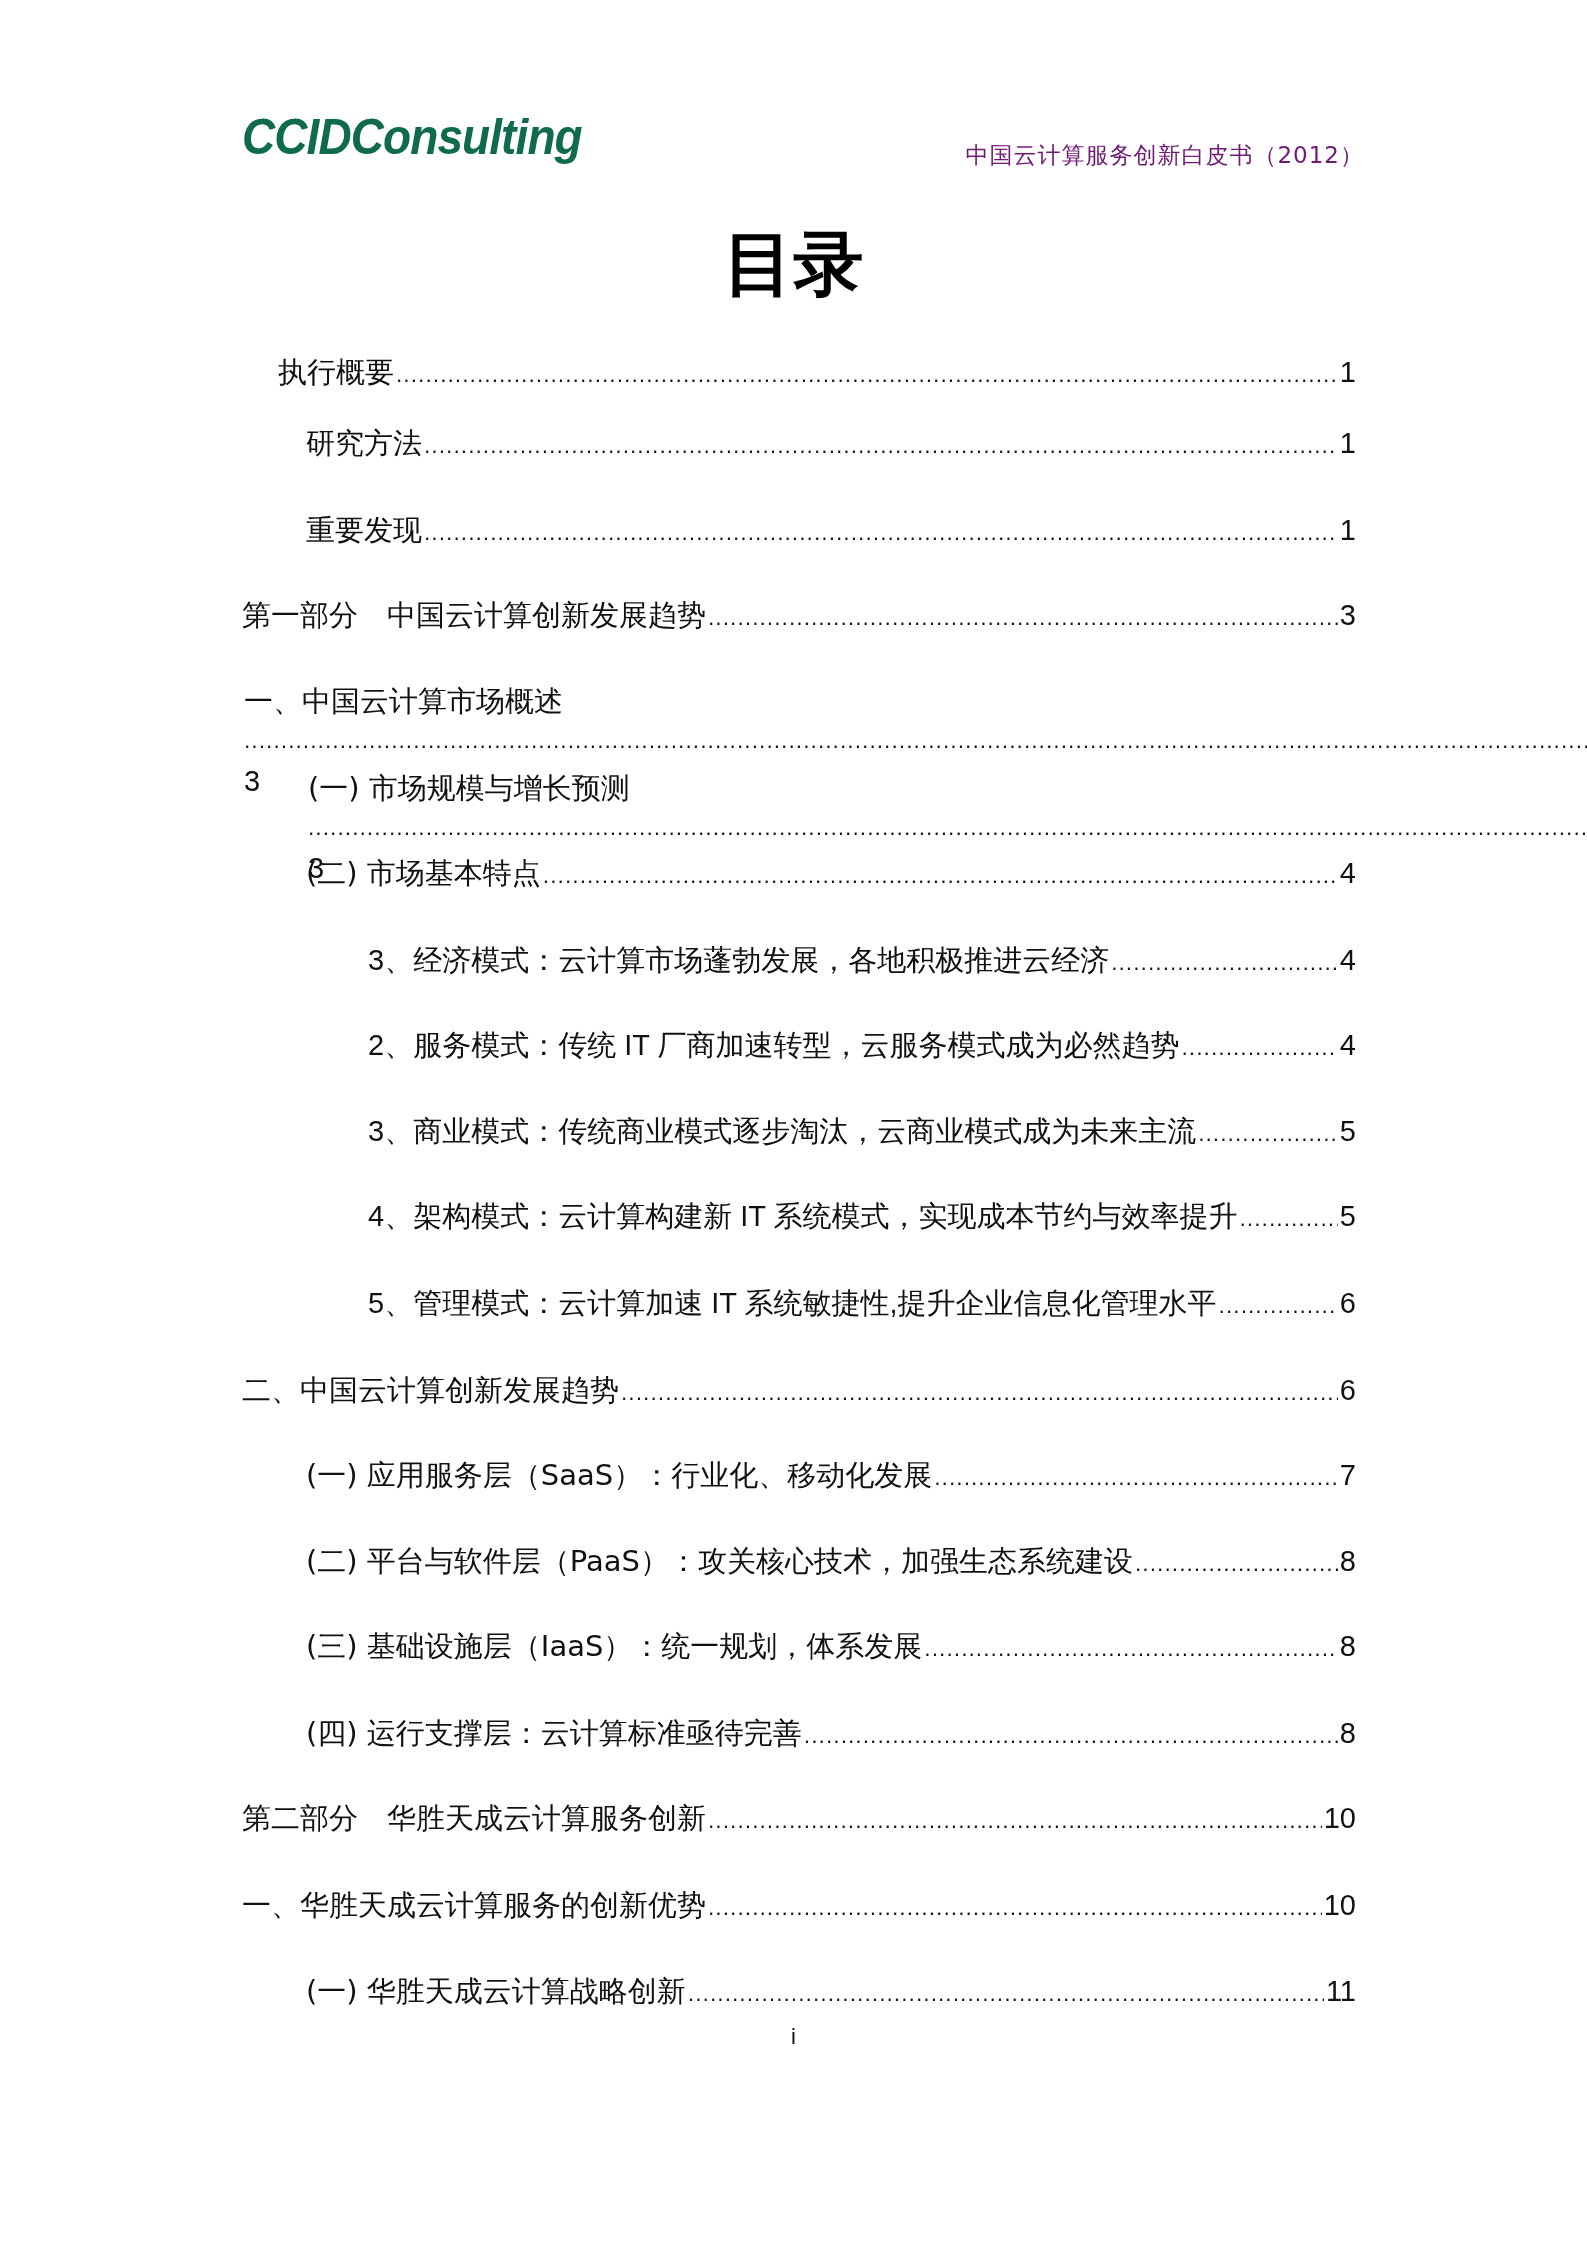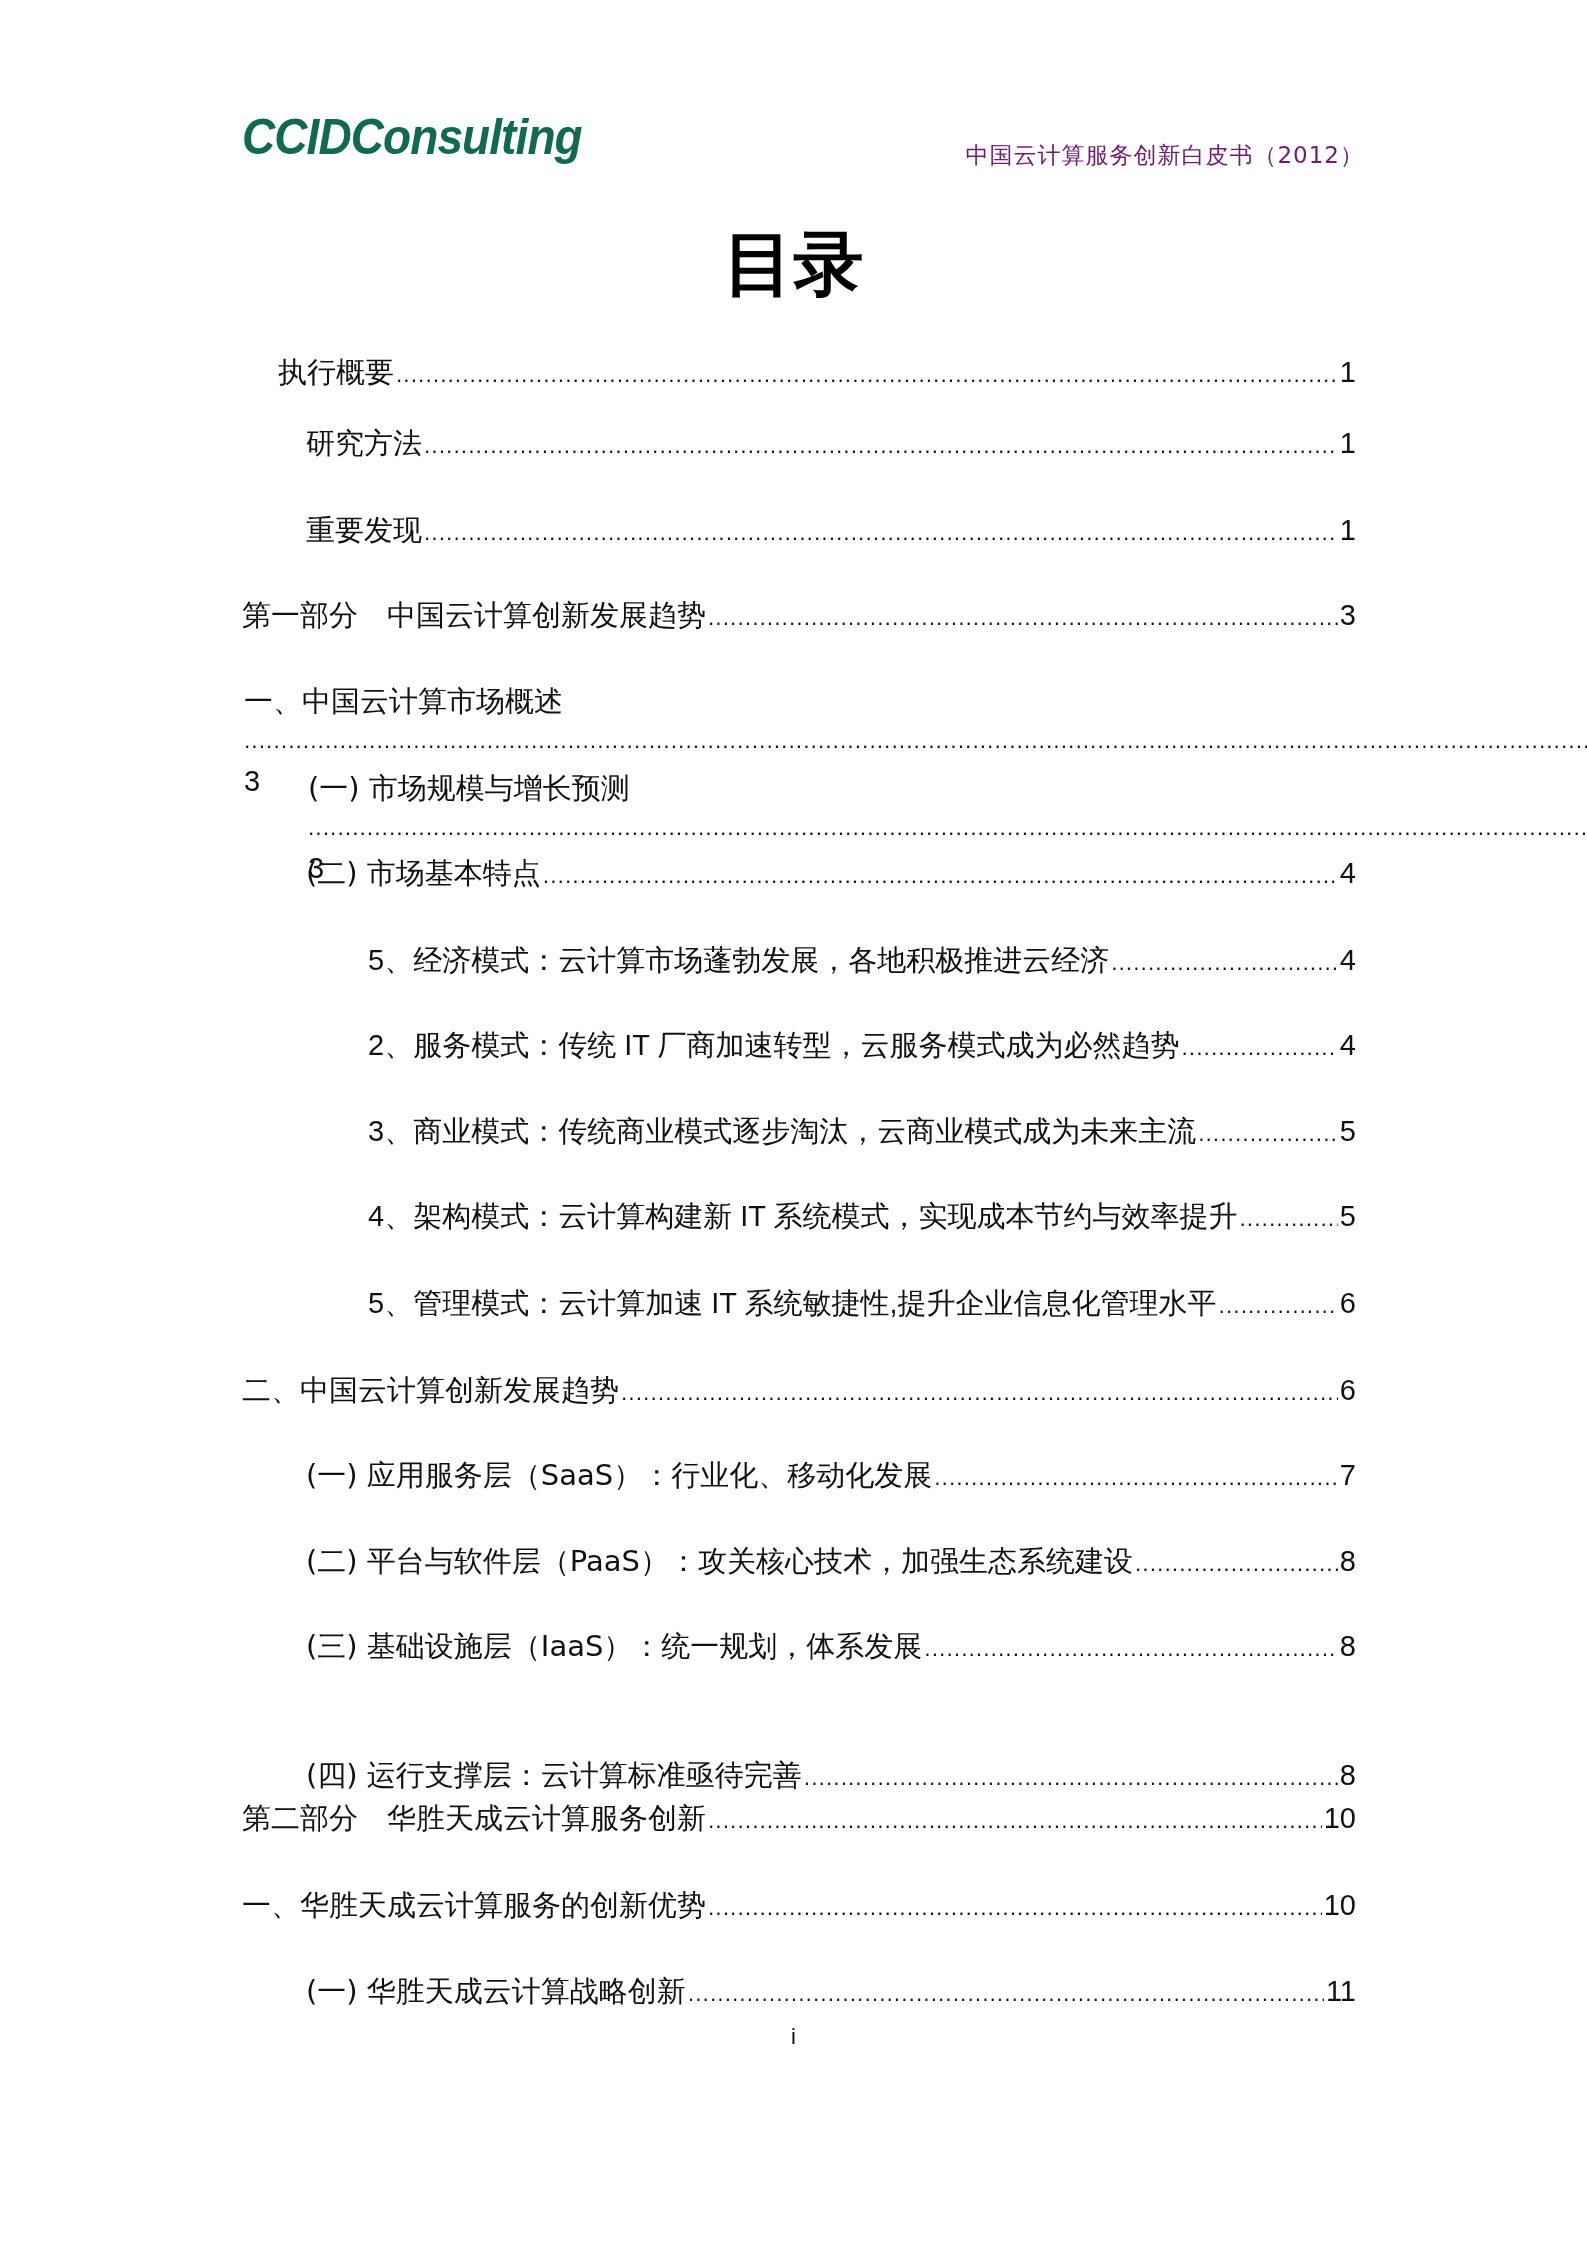--- a/index.html
+++ b/index.html
@@ -66,21 +66,21 @@
         <span class="label">(一) 市场规模与增长预测</span>
         <span class="dots"></span>
         <span class="page">3</span>
       </div>
       <div class="toc-row lvl2" style="top: 853px;">
         <span class="label">(二) 市场基本特点</span>
         <span class="dots"></span>
         <span class="page">4</span>
       </div>
       <div class="toc-row lvl3 sans" style="top: 940px;">
-        <span class="label">5、经济模式：云计算市场蓬勃发展，各地积极推进云经济</span>
+        <span class="label">3、经济模式：云计算市场蓬勃发展，各地积极推进云经济</span>
         <span class="dots"></span>
         <span class="page">4</span>
       </div>
       <div class="toc-row lvl3 sans" style="top: 1025px;">
         <span class="label">2、服务模式：传统 IT 厂商加速转型，云服务模式成为必然趋势</span>
         <span class="dots"></span>
         <span class="page">4</span>
       </div>
       <div class="toc-row lvl3 sans" style="top: 1111px;">
         <span class="label">3、商业模式：传统商业模式逐步淘汰，云商业模式成为未来主流</span>
@@ -110,21 +110,21 @@
       <div class="toc-row lvl2" style="top: 1541px;">
         <span class="label">(二) 平台与软件层（PaaS）：攻关核心技术，加强生态系统建设</span>
         <span class="dots"></span>
         <span class="page">8</span>
       </div>
       <div class="toc-row lvl2" style="top: 1626px;">
         <span class="label">(三) 基础设施层（IaaS）：统一规划，体系发展</span>
         <span class="dots"></span>
         <span class="page">8</span>
       </div>
-      <div class="toc-row lvl2" style="top: 1713px; margin-top: 42px;">
+      <div class="toc-row lvl2" style="top: 1713px;">
         <span class="label">(四) 运行支撑层：云计算标准亟待完善</span>
         <span class="dots"></span>
         <span class="page">8</span>
       </div>
       <div class="toc-row lvl1" style="top: 1798px;">
         <span class="label">第二部分　华胜天成云计算服务创新</span>
         <span class="dots"></span>
         <span class="page">10</span>
       </div>
       <div class="toc-row lvl1" style="top: 1885px;">

